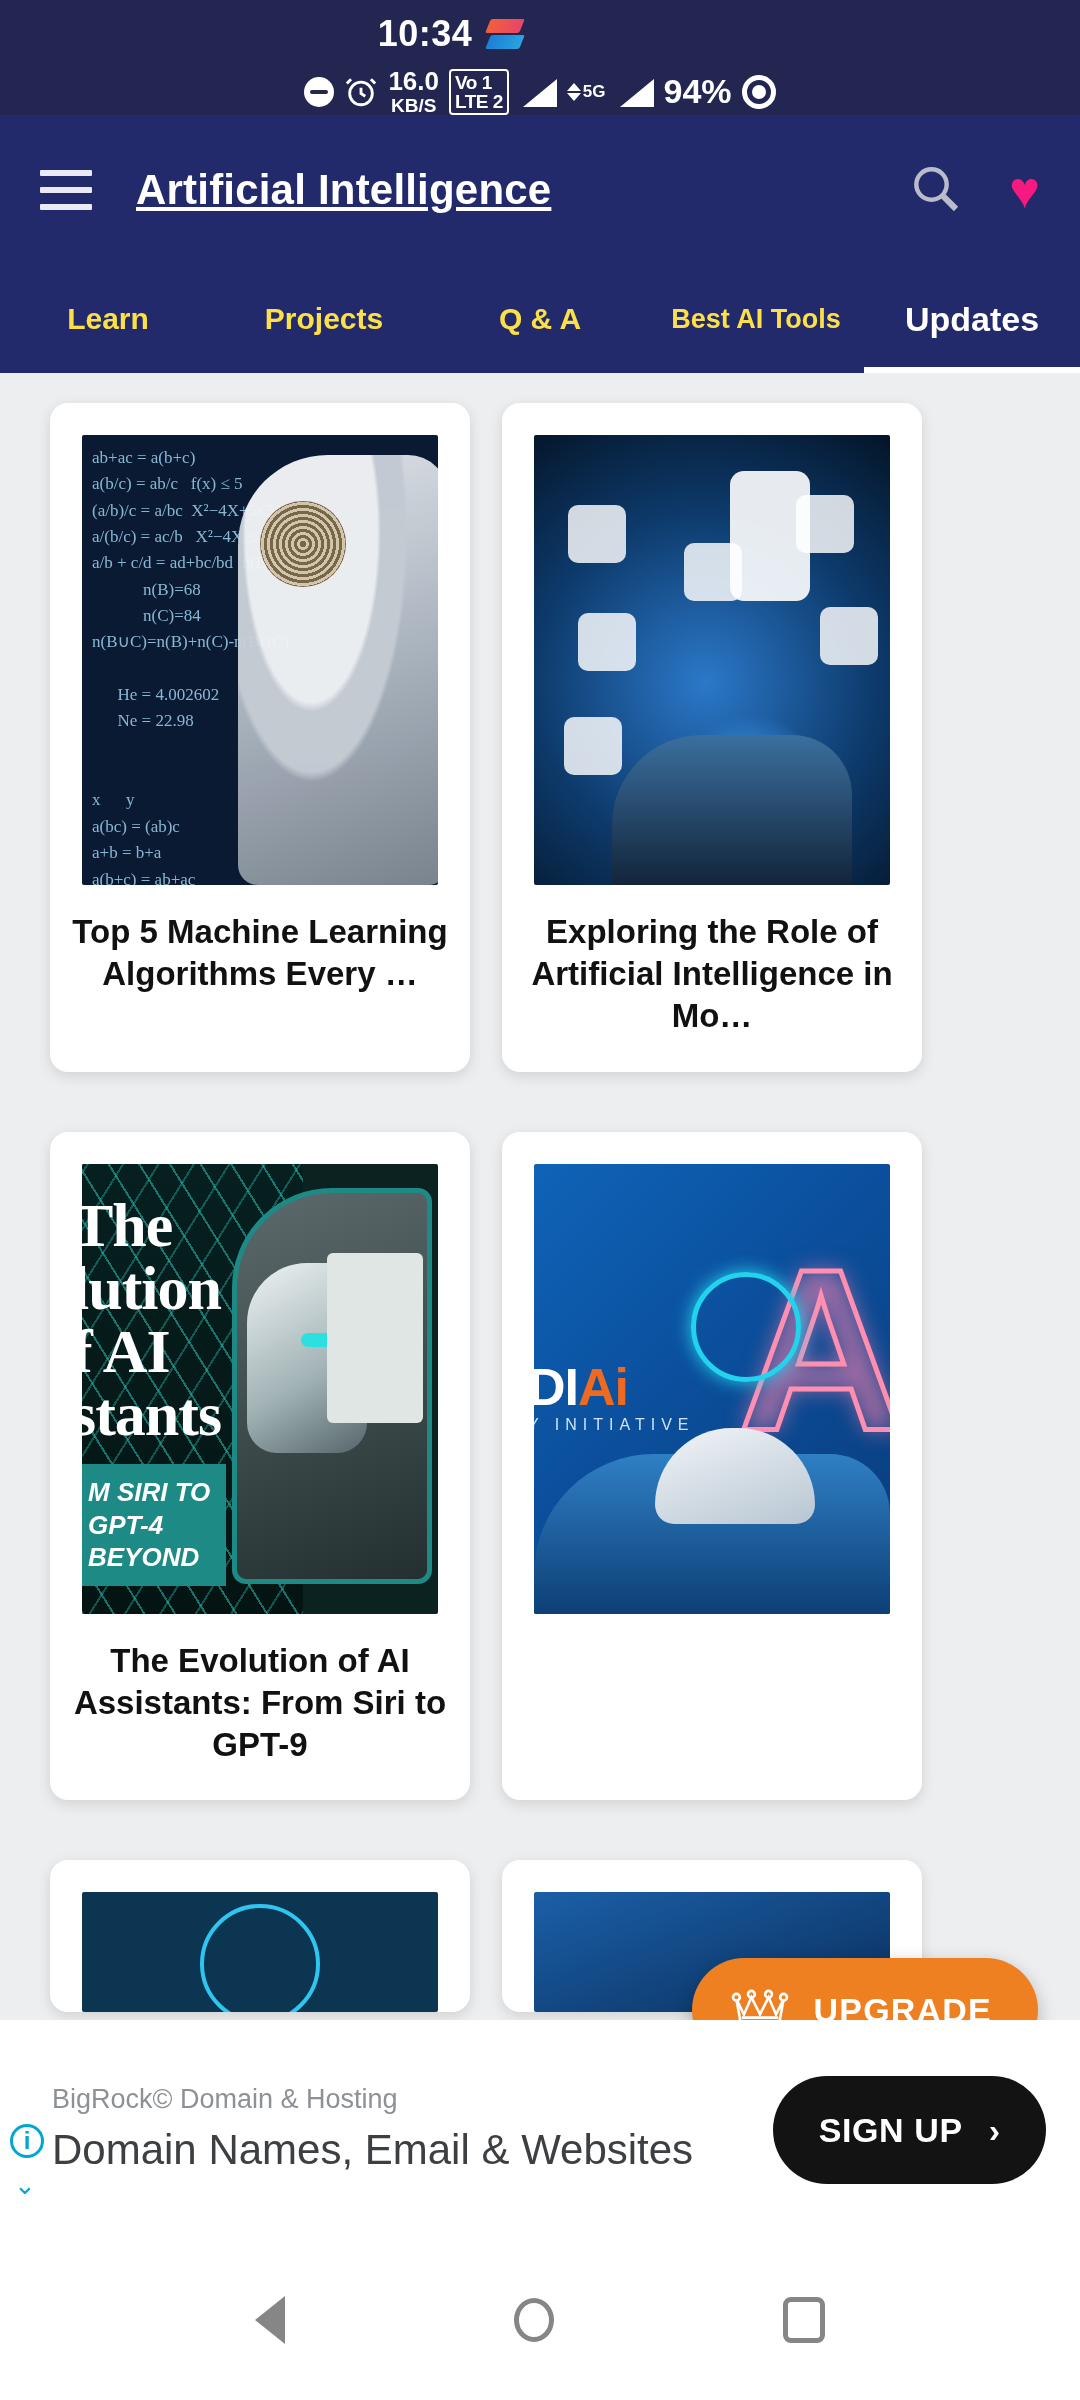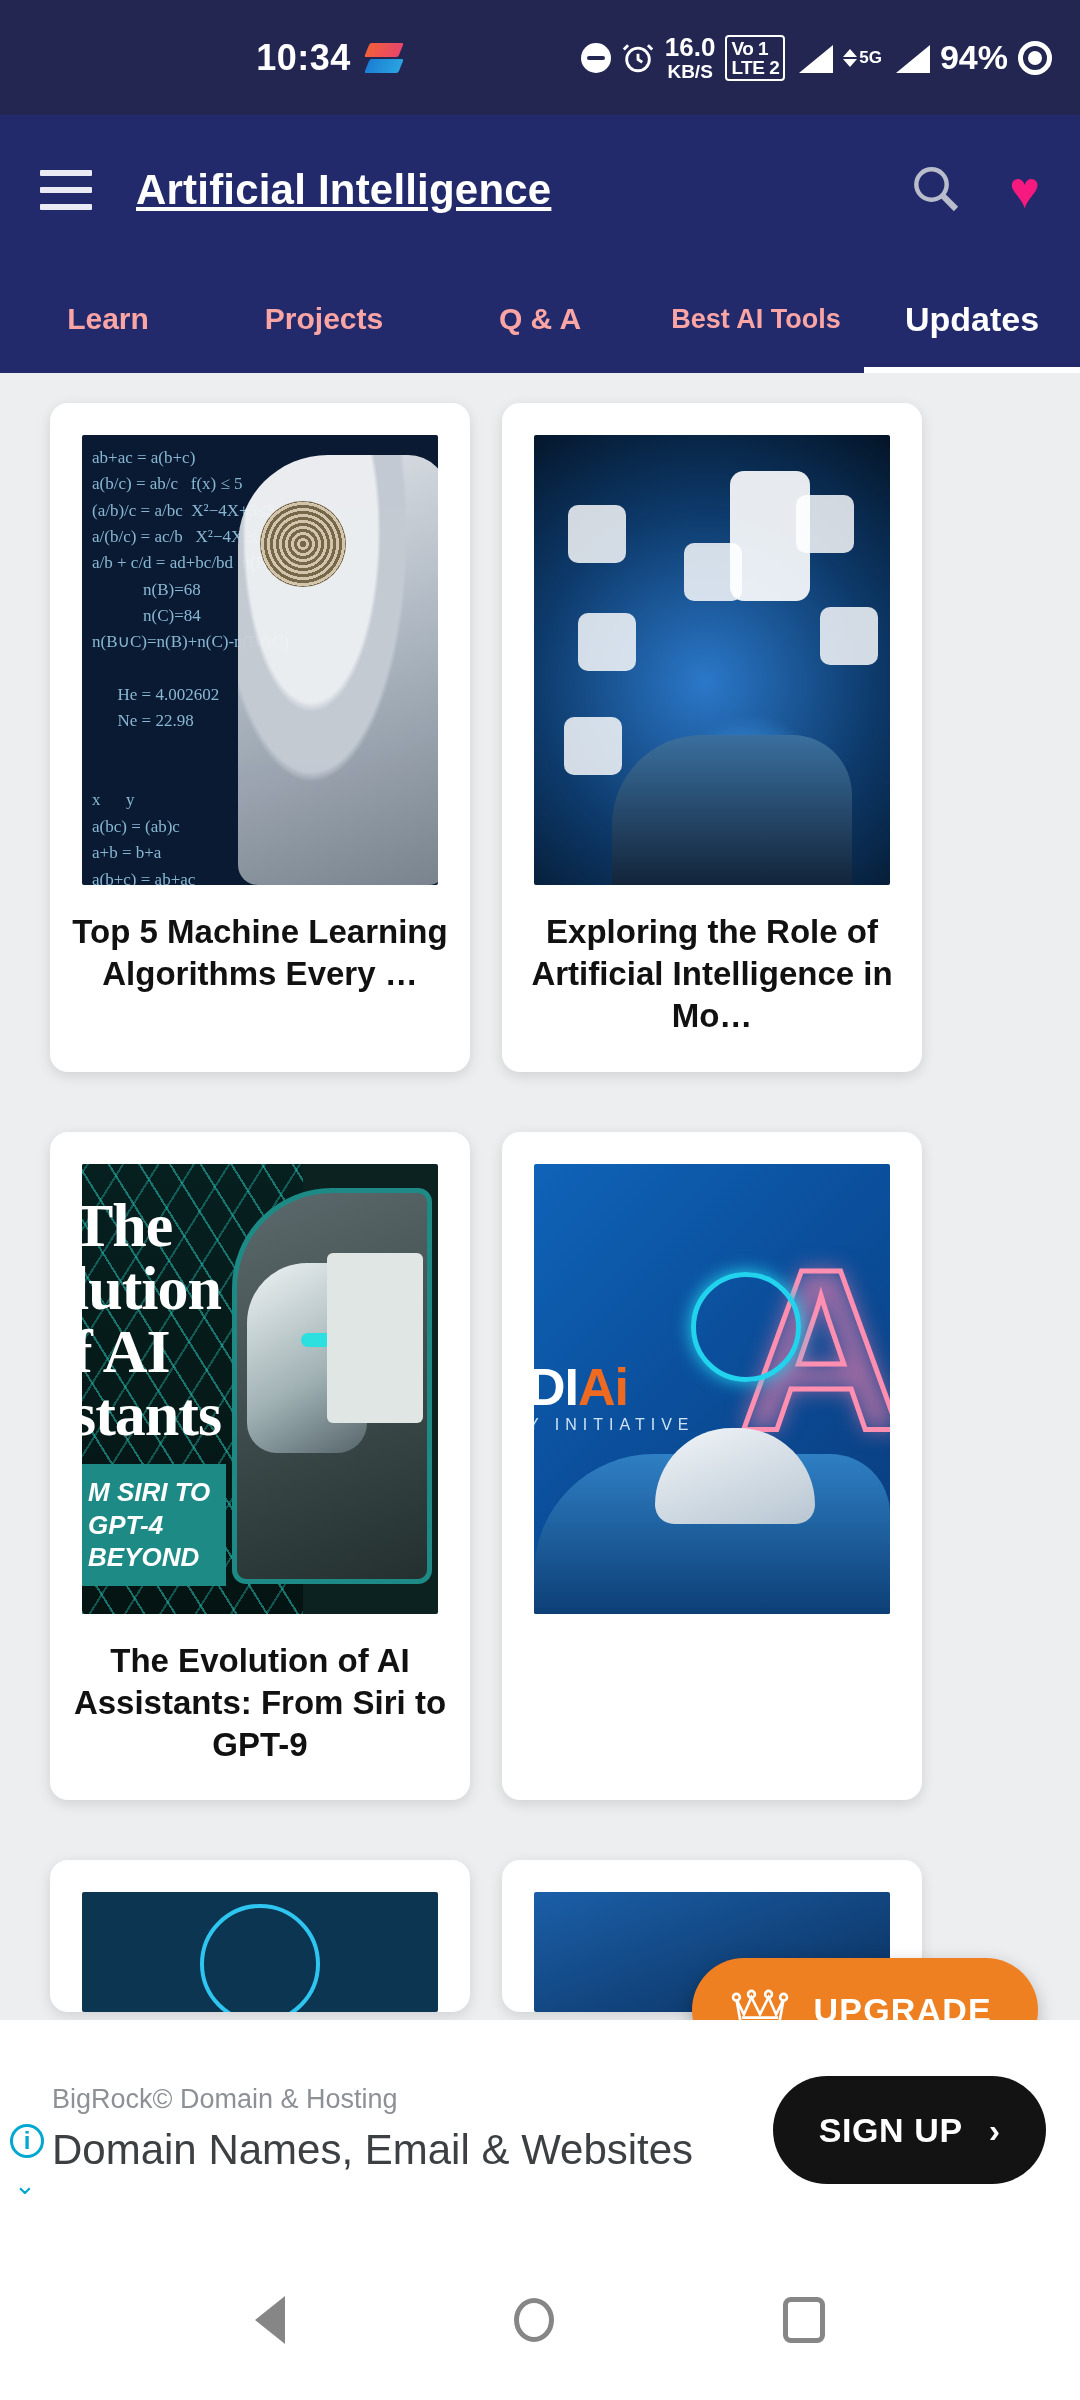--- a/index.html
+++ b/index.html
@@ -8,21 +8,21 @@
     font-family: "Liberation Sans", sans-serif;
     background: #eceef0;
     overflow: hidden;
   }
   .phone { position: relative; width: 1080px; height: 2400px; background:#eceef0; }
 
   
   .statusbar {
     height: 115px; background: #222651;
     display: flex; align-items: center;
-    padding: 0 28px; color: #fff;
+    padding: 0 28px; color: #fff; flex-direction: column;
   }
   .sb-left { flex: 1; display:flex; align-items:center; justify-content:flex-end; gap:16px; padding-right: 180px;}
   .sb-clock { font-size: 36px; font-weight: 600; letter-spacing: .5px; }
   .sb-applogo { width: 34px; height: 30px; position: relative; }
   .sb-applogo i { position:absolute; display:block; width:34px; height:14px;
       transform: skewX(-22deg); border-radius:2px; left:0;}
   .sb-applogo i.top { top:0; background: linear-gradient(90deg,#f0603a,#e8456b); }
   .sb-applogo i.bot { top:16px; background: linear-gradient(90deg,#1b7fd4,#2aa3e0); }
   .sb-right { display:flex; align-items:center; gap:10px; }
   .ic { display:flex; align-items:center; justify-content:center; }
@@ -53,21 +53,21 @@
   .appbar { height: 150px; background:#222a6b; display:flex; align-items:center; padding:0 40px; }
   .hamburger { width:52px; display:flex; flex-direction:column; gap:11px; cursor:pointer; }
   .hamburger i { display:block; height:6px; background:#e9eaf3; border-radius:1px; }
   .app-title { color:#fff; font-size:42px; font-weight:700; margin-left:44px; flex:1; letter-spacing:.2px;text-decoration:underline;}
   .appbar-actions { display:flex; align-items:center; gap:46px; }
   .heart { color:#f6197f; font-size:52px; line-height:1; }
 
   
   .tabs { height:108px; background:#222a6b; display:flex; align-items:stretch; position:relative; }
   .tab { flex:1; display:flex; align-items:center; justify-content:center; position:relative;
-         color:#fca5a5; font-size:30px; font-weight:600; }
+         color:#fde047; font-size:30px; font-weight:600; }
   .tab.small { font-size:27px; }
   .tab.active { color:#fff; font-weight:800; font-size:34px; }
   .tab.active::after { content:""; position:absolute; left:0; right:0; bottom:0; height:6px; background:#fff; }
 
   
   .content { position:absolute; top:373px; left:0; right:0; bottom:0; background:#eceef0; overflow:hidden; }
   .grid { display:flex; flex-wrap:wrap; padding: 30px 50px 0 50px; gap: 0 32px; }
   .card { width: 420px; background:#fff; border-radius:18px; margin-bottom: 60px;
           box-shadow: 0 4px 14px rgba(0,0,0,.12); overflow:hidden; }
   .card-thumb { height: 450px; margin: 32px 32px 0 32px; border-radius:2px; overflow:hidden; position:relative; }

